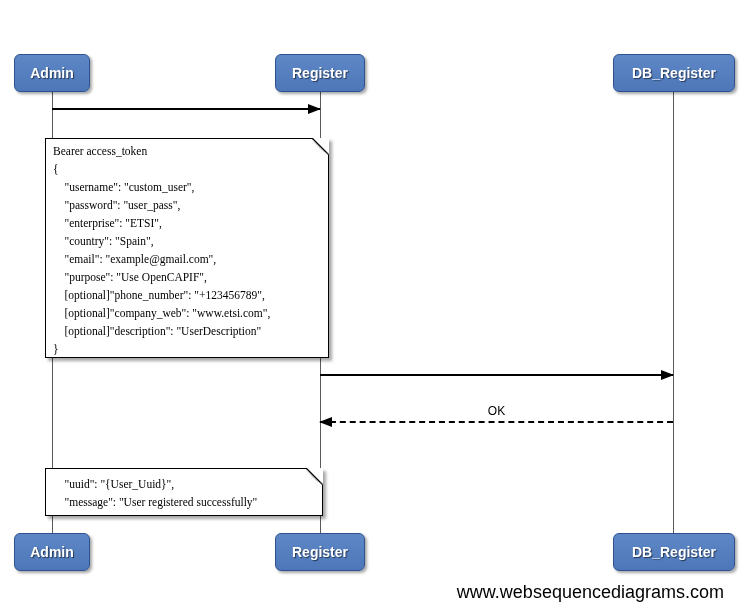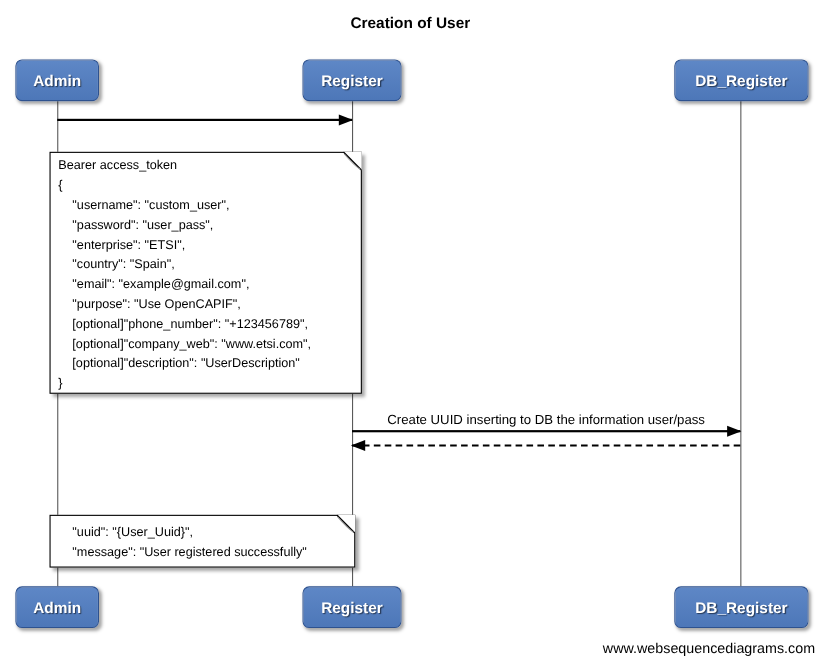--- a/index.html
+++ b/index.html
@@ -42,33 +42,32 @@
   .arrow.left  { left:-1px;  border-right:13px solid var(--message-line,#000); }
   .note {
     position:absolute; box-sizing:border-box;
     background:var(--note-bg,#fff);
     border:1px solid var(--note-border,#000);
     box-shadow:3px 3px 3px rgba(0,0,0,0.35);
   }
   .note-text {
     position:absolute; left:0; top:0; right:0; bottom:0;
     padding:3px 0 0 7px;
-    font-size:11.5px; line-height:18px; white-space:pre; overflow:hidden;
+    font-size:11.5px; line-height:18px; white-space:pre; overflow:hidden;font-family:Liberation Serif, serif;
   }
   .fold { position:absolute; top:-1px; right:-1px; width:17px; height:17px; }
   .footer {
-    position:absolute; right:5px; top:582px; font-size:13px; white-space:nowrap;
+    position:absolute; right:22px; top:582px; font-size:18px; white-space:nowrap;
   }
 </style>
 </head>
 <body>
 
 <div class="canvas">
 
-  <div class="title">Creation of User</div>
 
   <div class="lifeline" style="left:52px;"></div>
   <div class="lifeline" style="left:320px;"></div>
   <div class="lifeline" style="left:673px;"></div>
 
   <div class="actor row-top" style="left:14px;width:76px;">Admin</div>
   <div class="actor row-top" style="left:275px;width:90px;">Register</div>
   <div class="actor row-top" style="left:613px;width:122px;">DB_Register</div>
 
   <div class="message" style="left:52px;top:108px;width:268px;">
@@ -91,27 +90,27 @@
     [optional]"description": "UserDescription"
 }</div>
     <svg class="fold" viewBox="0 0 17 17">
       <path d="M0 0 L17 17 L17 0 Z" fill="#ffffff"></path>
       <path d="M0 0 L16.5 16.5" stroke="#000000" stroke-width="1.3" fill="none"></path>
       <path d="M1 2 C7 9 11 13 15.5 16" stroke="#999999" stroke-width="1" fill="none"></path>
     </svg>
   </div>
 
   <div class="message" style="left:320px;top:374px;width:353px;">
-    <div class="msg-label">Create UUID inserting to DB the information user/pass</div>
     <div class="msg-line">
       <span class="arrow right"></span>
     </div>
   </div>
 
   <div class="message" style="left:320px;top:404px;width:353px;">
+    <div class="msg-label">OK</div>
     <div class="msg-line dashed">
       <span class="arrow left"></span>
     </div>
   </div>
 
 
   <div class="note" style="left:45px;top:468px;width:278px;height:48px;">
     <div class="note-text" style="padding-top:6px;">    "uuid": "{User_Uuid}",
     "message": "User registered successfully"</div>
     <svg class="fold" viewBox="0 0 17 17">

